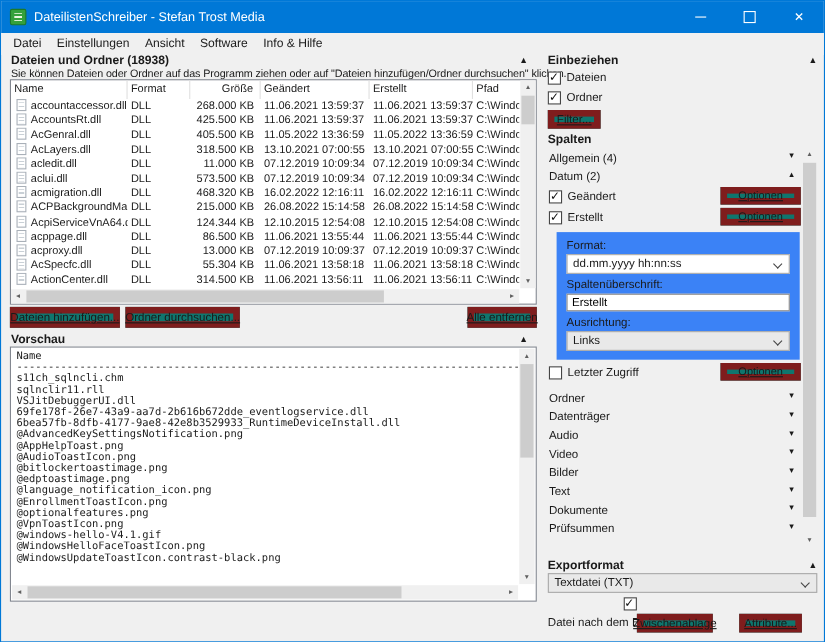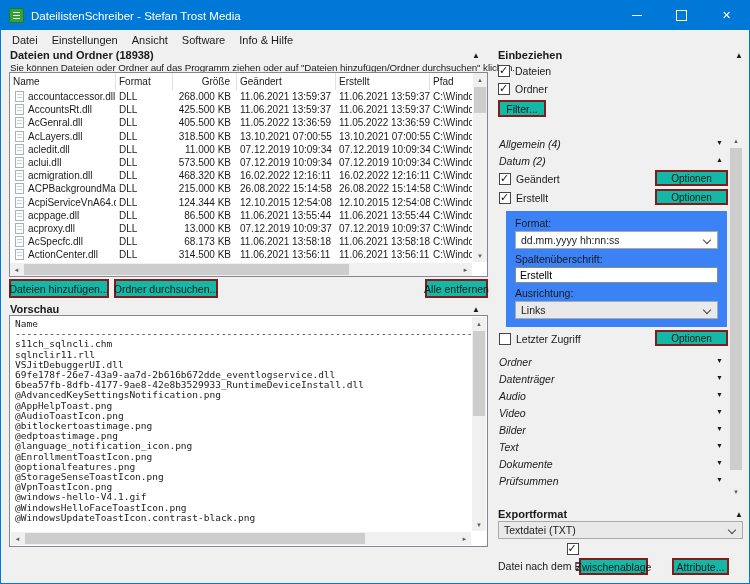--- a/index.html
+++ b/index.html
@@ -25,21 +25,21 @@
   .menu-item{padding:2px 7px;white-space:nowrap;}
   
   .sec-head{position:absolute;height:13px;display:flex;justify-content:space-between;align-items:center;font-size:11px;font-weight:bold;}
   .ic{display:inline-block;line-height:1;color:#1a1a1a;}
   .ic-up::after{content:"\25B2";font-size:8px;}
   .ic-down::after{content:"\25BC";font-size:8px;}
   .sb-up::after{content:"\25B2";font-size:6px;color:#606060;}
   .sb-down::after{content:"\25BC";font-size:6px;color:#606060;}
   .sb-left::after{content:"\25C4";font-size:6px;color:#606060;}
   .sb-right::after{content:"\25BA";font-size:6px;color:#606060;}
-  .btn{position:absolute;background:#14b8a6;border:2px solid #7f1d1d;display:flex;align-items:center;justify-content:center;font-size:10.5px;white-space:nowrap;}
+  .btn{position:absolute;background:#0f766e;border:6px solid #7f1d1d;display:flex;align-items:center;justify-content:center;font-size:10.5px;white-space:nowrap;text-decoration:underline;}
   .cb{width:12px;height:12px;background:#fff;border:1px solid #454545;position:relative;flex:none;}
   .cb.on::after{content:"\2713";position:absolute;left:0;top:-2px;font-size:11px;color:#111;}
   .cbrow{display:flex;align-items:center;gap:5px;font-size:10.5px;white-space:nowrap;}
   .combo{position:relative;border:1px solid #a9a9a9;background:#fff;font-size:10.5px;height:18px;line-height:16px;padding:0 18px 0 5px;white-space:nowrap;overflow:hidden;}
   .combo.gray{background:#e9e9e9;}
   .chev{position:absolute;right:7px;top:5px;width:6px;height:6px;border-right:1px solid #444;border-bottom:1px solid #444;transform:rotate(45deg);}
   
   .sb{position:absolute;background:#f0f0f0;}
   .sb-btn{position:absolute;display:flex;align-items:center;justify-content:center;}
   .sb-thumb{position:absolute;background:#cdcdcd;}
@@ -86,21 +86,21 @@
   #btn-browse{left:113px;top:278px;width:104px;height:19px;}
   #btn-removeall{left:424px;top:278px;width:63px;height:19px;}
   #statusbar{position:absolute;left:9px;top:587px;font-size:10.5px;}
   
   #inc-head{left:497px;top:47px;width:245px;}
   #inc-checks{position:absolute;left:497px;top:61px;width:160px;}
   #inc-checks .cbrow{height:18px;}
   #btn-filter{left:497px;top:99px;width:48px;height:17px;}
   #col-head{left:497px;top:119px;width:245px;}
   #col-scroll{position:absolute;left:497px;top:133px;width:231px;height:364px;overflow:hidden;font-size:10.5px;}
-  .g-row{height:17px;line-height:17px;position:relative;padding:0 18px 0 1px;white-space:nowrap;font-style:italic;}
+  .g-row{height:17px;line-height:17px;position:relative;padding:0 18px 0 1px;white-space:nowrap;}
   .g-row .ic{position:absolute;right:6px;top:0;}
   .g-row .ic-down::after,.g-row .ic-up::after{font-size:7px;}
   #row-allgemein{margin-top:2px;}
   .opt-row{height:19px;position:relative;}
   .opt-row .cbrow{position:absolute;left:1px;top:3px;}
   .btn.opt{right:1px;top:0;width:73px;height:16px;position:absolute;font-size:10px;text-align:center;}
   #subpanel{margin:3px 2px 3px 8px;width:221px;background:#3b82f6;padding:5px 9px 4px 9px;}
   .flabel{font-size:10.5px;margin:1px 0 2px 0;}
   #subpanel .combo{margin-bottom:4px;}
   #input-colheader{display:block;width:100%;height:16px;border:1px solid #8a8a8a;background:#fff;font-family:"Liberation Sans",sans-serif;font-size:10.5px;padding:0 4px;margin-bottom:4px;}
@@ -253,21 +253,21 @@
           <div class="td">DLL</div>
           <div class="td c-size">13.000 KB</div>
           <div class="td">07.12.2019 10:09:37</div>
           <div class="td">07.12.2019 10:09:37</div>
           <div class="td">C:\Windows</div>
         </div>
 
         <div class="trow">
           <div class="td"><span class="ficon"></span><span>AcSpecfc.dll</span></div>
           <div class="td">DLL</div>
-          <div class="td c-size">68.173 KB</div>
+          <div class="td c-size">55.304 KB</div>
           <div class="td">11.06.2021 13:58:18</div>
           <div class="td">11.06.2021 13:58:18</div>
           <div class="td">C:\Windows</div>
         </div>
 
         <div class="trow">
           <div class="td"><span class="ficon"></span><span>ActionCenter.dll</span></div>
           <div class="td">DLL</div>
           <div class="td c-size">314.500 KB</div>
           <div class="td">11.06.2021 13:56:11</div>
@@ -306,21 +306,20 @@
         <div class="pline">69fe178f-26e7-43a9-aa7d-2b616b672dde_eventlogservice.dll</div>
         <div class="pline">6bea57fb-8dfb-4177-9ae8-42e8b3529933_RuntimeDeviceInstall.dll</div>
         <div class="pline">@AdvancedKeySettingsNotification.png</div>
         <div class="pline">@AppHelpToast.png</div>
         <div class="pline">@AudioToastIcon.png</div>
         <div class="pline">@bitlockertoastimage.png</div>
         <div class="pline">@edptoastimage.png</div>
         <div class="pline">@language_notification_icon.png</div>
         <div class="pline">@EnrollmentToastIcon.png</div>
         <div class="pline">@optionalfeatures.png</div>
-        <div class="pline">@StorageSenseToastIcon.png</div>
         <div class="pline">@VpnToastIcon.png</div>
         <div class="pline">@windows-hello-V4.1.gif</div>
         <div class="pline">@WindowsHelloFaceToastIcon.png</div>
         <div class="pline">@WindowsUpdateToastIcon.contrast-black.png</div>
       </div>
     <div class="sb" id="pv-vsb">
       <div class="sb-btn sb-up" style="top:0"></div>
       <div class="sb-thumb"></div>
       <div class="sb-btn sb-down b-down"></div>
     </div>
@@ -344,20 +343,23 @@
         <span>Dateien</span>
       </label>
 
       <label class="cbrow">
         <span class="cb on"></span>
         <span>Ordner</span>
       </label>
     </div>
   <div class="btn" id="btn-filter">Filter...</div>
 
+  <div class="sec-head" id="col-head">
+    <span>Spalten</span>
+  </div>
 
   <div id="col-scroll">
     <div class="g-row" id="row-allgemein">
       <span>Allgemein (4)</span>
       <span class="ic ic-down"></span>
     </div>
     <div class="g-row">
       <span>Datum (2)</span>
       <span class="ic ic-up"></span>
     </div>

